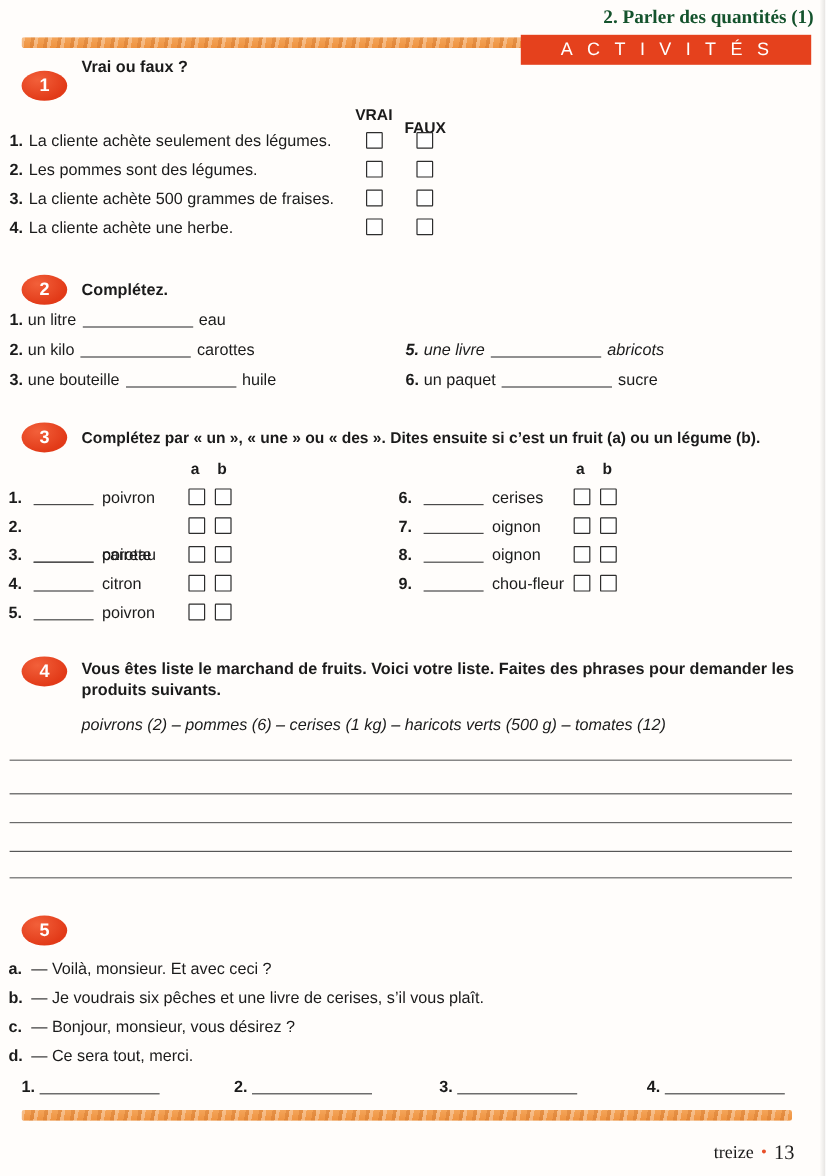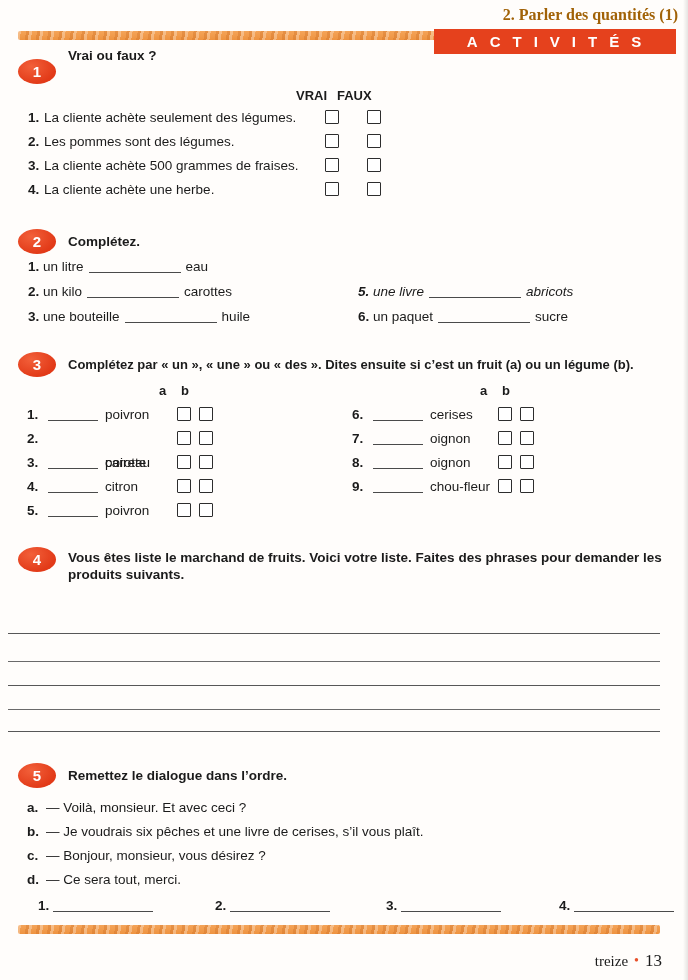--- a/index.html
+++ b/index.html
@@ -7,48 +7,48 @@
     position:relative; width:688px; height:980px; background:#fffdfb;
     font-family:"Liberation Sans",sans-serif; color:#1b1b1b; overflow:hidden;
   }
   .page-edge{position:absolute; right:0; top:0; width:5px; height:100%;
     background:linear-gradient(90deg, rgba(0,0,0,0), rgba(0,0,0,.10));}
   .abs{position:absolute;}
 
   
   .chapter-title{
     position:absolute; top:6px; right:10px;
-    font-family:"Liberation Serif",serif; font-weight:bold; font-size:16px; color:#a16207;
+    font-family:"Liberation Serif",serif; font-weight:bold; font-size:16px; color:#14532d;
   }
   .rule-orange{
     position:absolute; height:9px; border-radius:2px;
     background:
       repeating-linear-gradient(100deg, rgba(255,255,255,.30) 0 3px, rgba(0,0,0,0) 3px 8px, rgba(187,90,20,.25) 8px 11px),
       linear-gradient(#f4a459,#ee9340);
   }
   .rule-top{top:31px; left:18px; width:420px;}
   .rule-bottom{top:925px; left:18px; width:642px;}
   .activites-box{
     position:absolute; top:29px; left:434px; width:242px; height:25px;
-    background:#e5411d; color:#ffffff; font-weight:bold; font-size:15px;
+    background:#e5411d; color:#ffffff; font-weight:normal; font-size:15px;
     letter-spacing:12px; display:flex; align-items:center; justify-content:center;
     padding-left:10px; box-sizing:border-box;
   }
 
   
   .badge{
     position:absolute; left:18px; width:38px; height:25px; border-radius:50%;
     background:radial-gradient(ellipse at 35% 30%, #f2603a, #e23a18 70%);
     color:#fff; font-weight:bold; font-size:15px;
     display:flex; align-items:center; justify-content:center;
   }
   .ex-title{position:absolute; left:68px; font-weight:bold; font-size:13.5px; line-height:17px;}
   .nowrap{white-space:nowrap;}
 
-  .row{position:absolute; font-size:13.5px; line-height:17px;margin-left:20px;}
+  .row{position:absolute; font-size:13.5px; line-height:17px;}
   .item-num{font-weight:bold;}
   .cb{
     position:absolute; width:12px; height:12px; top:1px;
     border:1.4px solid #2d2d2d; background:#fff; border-radius:1px;
   }
   .colhead{position:absolute; font-weight:bold; font-size:13px;}
 
   .blank{
     display:inline-block; height:12px; vertical-align:-2px;
     border-bottom:1.4px solid #4a4a4a; margin:0 5px;
@@ -78,21 +78,21 @@
 <div class="page">
 
   <div class="chapter-title">2. Parler des quantités (1)</div>
   <div class="rule-orange rule-top"></div>
   <div class="activites-box">ACTIVITÉS</div>
 
   <div class="badge" style="top:59px;">1</div>
   <div class="ex-title" style="top:47px;">Vrai ou faux ?</div>
 
   <div class="colhead" style="top:88px; left:296px;">VRAI</div>
-  <div class="colhead" style="top:88px; left:337px;">FAUX</div>
+  <div class="colhead" style="top:99px; left:337px;">FAUX</div>
 
   <div class="row" style="top:109px; left:0; width:100%;">
     <span class="item-num abs" style="left:8px;">1.</span>
     <span class="abs" style="left:24px;">La cliente achète seulement des légumes.</span>
     <span class="cb" style="left:305px;"></span>
     <span class="cb" style="left:347px;"></span>
   </div>
   <div class="row" style="top:133px; left:0; width:100%;">
     <span class="item-num abs" style="left:8px;">2.</span>
     <span class="abs" style="left:24px;">Les pommes sont des légumes.</span>
@@ -195,29 +195,29 @@
   </div>
   <div class="row" style="top:478px; left:0; width:100%;">
     <span class="item-num abs" style="left:332px;">9.</span>
     <span class="abs" style="left:347px;"><span class="blank blank-ex3"></span><span>chou-fleur</span></span>
     <span class="cb" style="left:478px;"></span>
     <span class="cb" style="left:500px;"></span>
   </div>
 
   <div class="badge" style="top:547px;">4</div>
   <div class="ex-title" style="top:549px; width:600px;">Vous êtes liste le marchand de fruits. Voici votre liste. Faites des phrases pour demander les produits suivants.</div>
+  <div class="wordlist" style="top:596px;">poivrons (2) – pommes (6) – cerises (1 kg) – haricots verts (500 g) – tomates (12)</div>
 
   <div class="wline" style="top:633px;"></div>
   <div class="wline" style="top:661px;"></div>
   <div class="wline" style="top:685px;"></div>
   <div class="wline" style="top:709px;"></div>
   <div class="wline" style="top:731px;"></div>
 
   <div class="badge" style="top:763px;">5</div>
-  <div class="ex-title" style="top:767px;">Remettez le dialogue dans l’ordre.</div>
 
   <div class="row" style="top:799px; left:0; width:100%;">
     <span class="dlg-letter">a.</span>
     <span class="dlg-text">— Voilà, monsieur. Et avec ceci ?</span>
   </div>
   <div class="row" style="top:823px; left:0; width:100%;">
     <span class="dlg-letter">b.</span>
     <span class="dlg-text">— Je voudrais six pêches et une livre de cerises, s’il vous plaît.</span>
   </div>
   <div class="row" style="top:847px; left:0; width:100%;">

